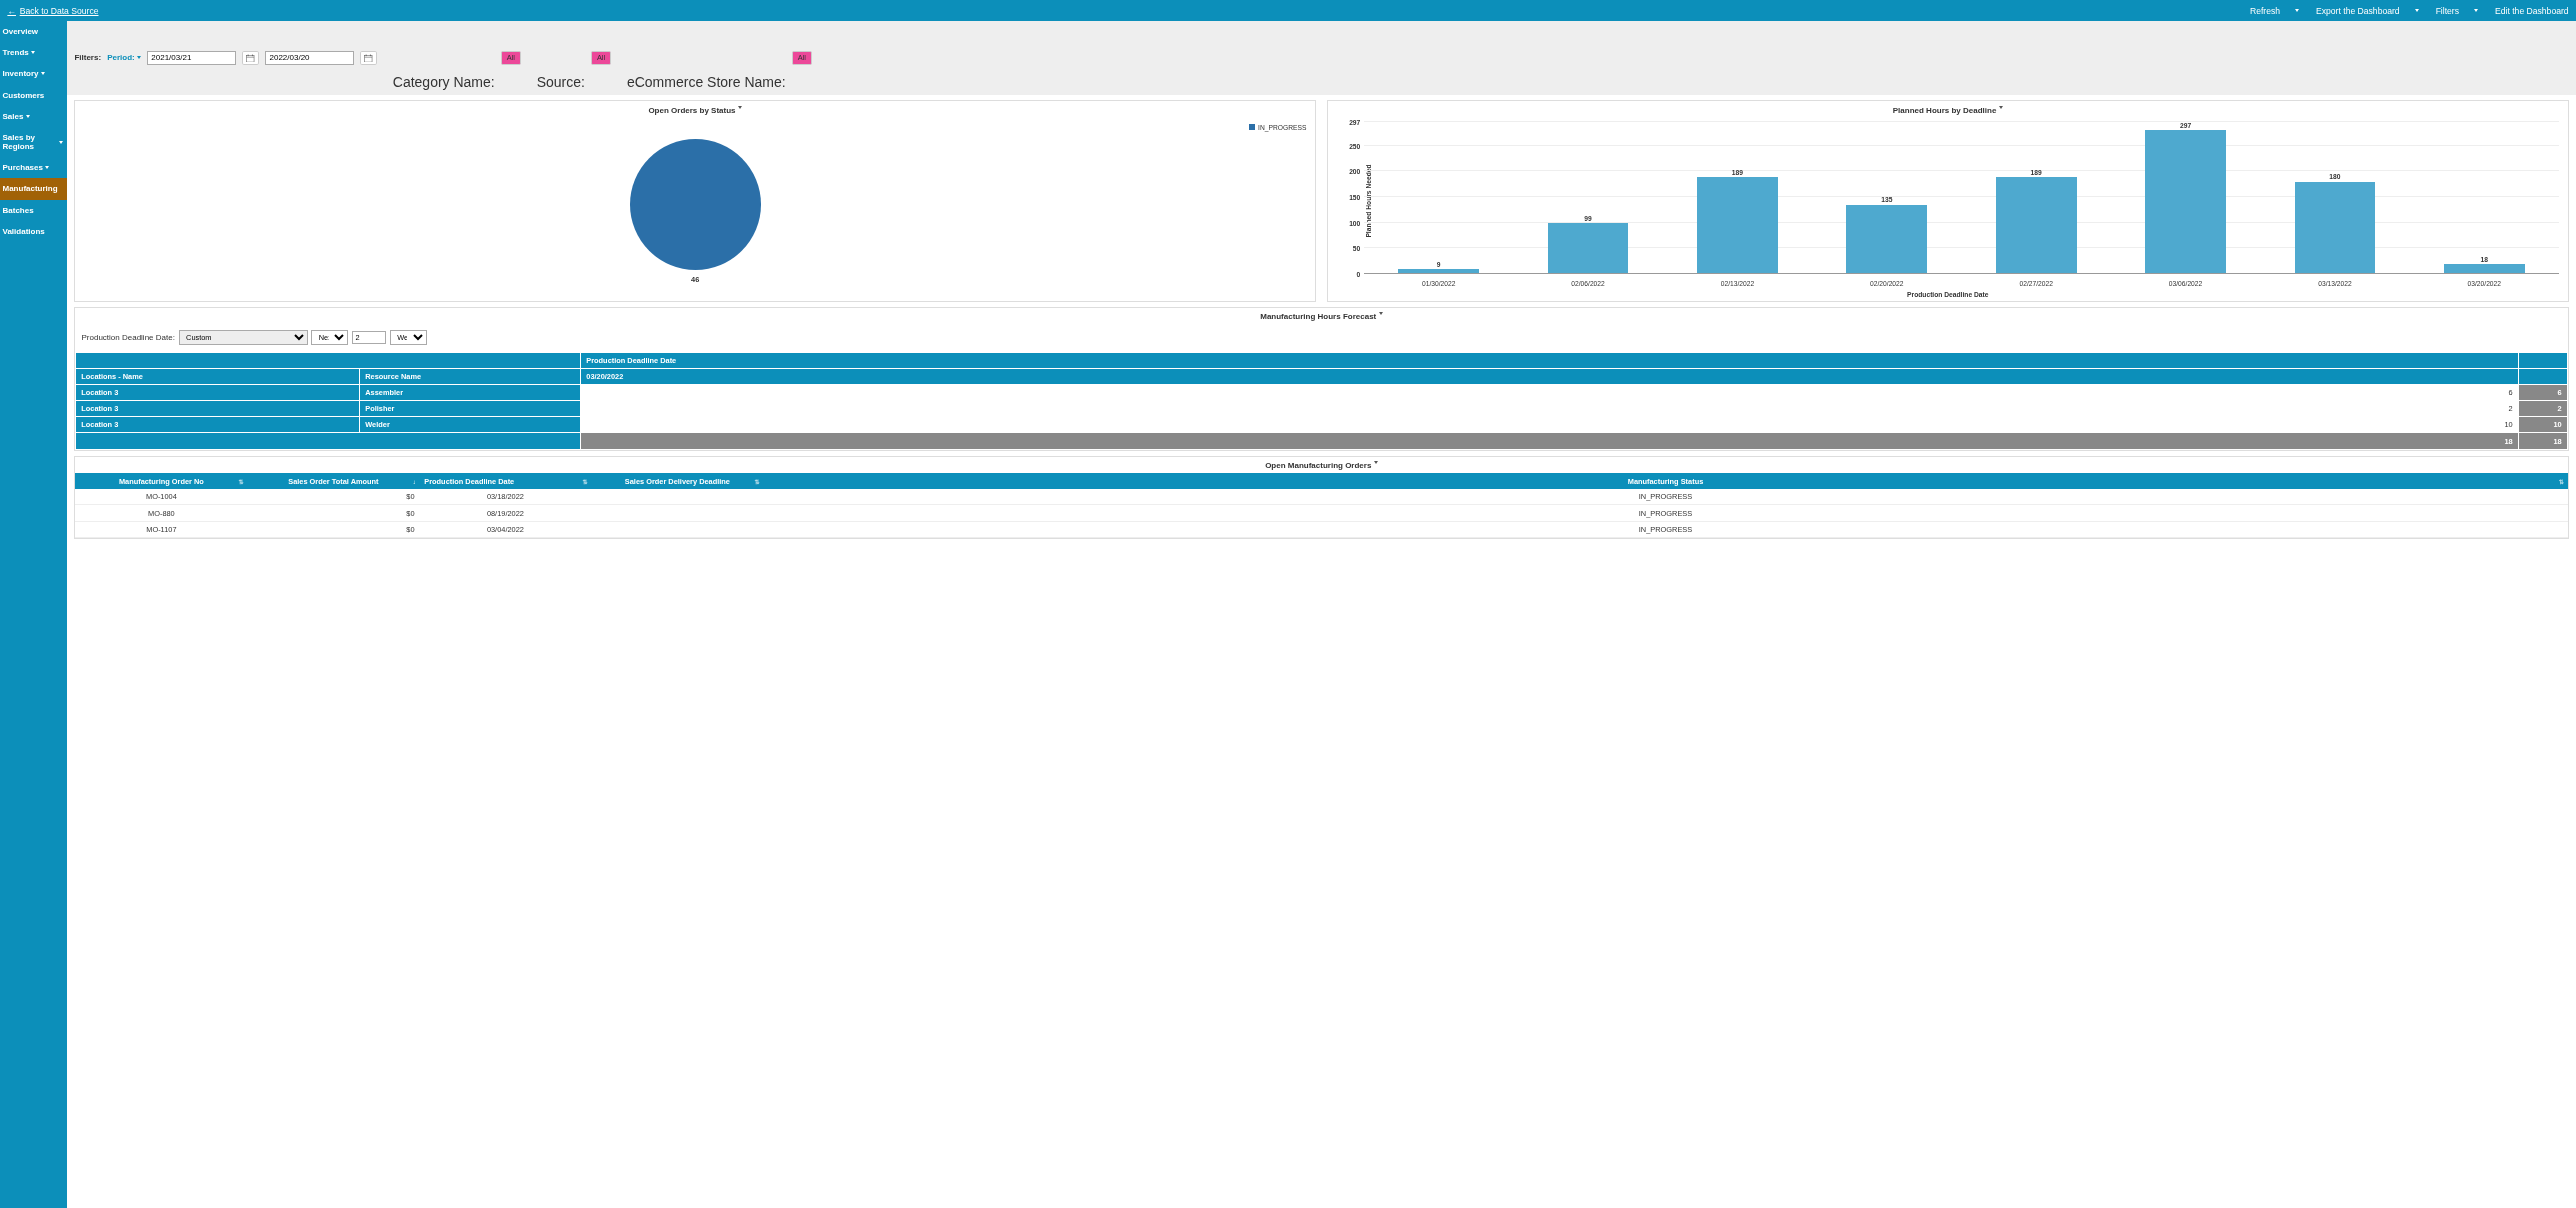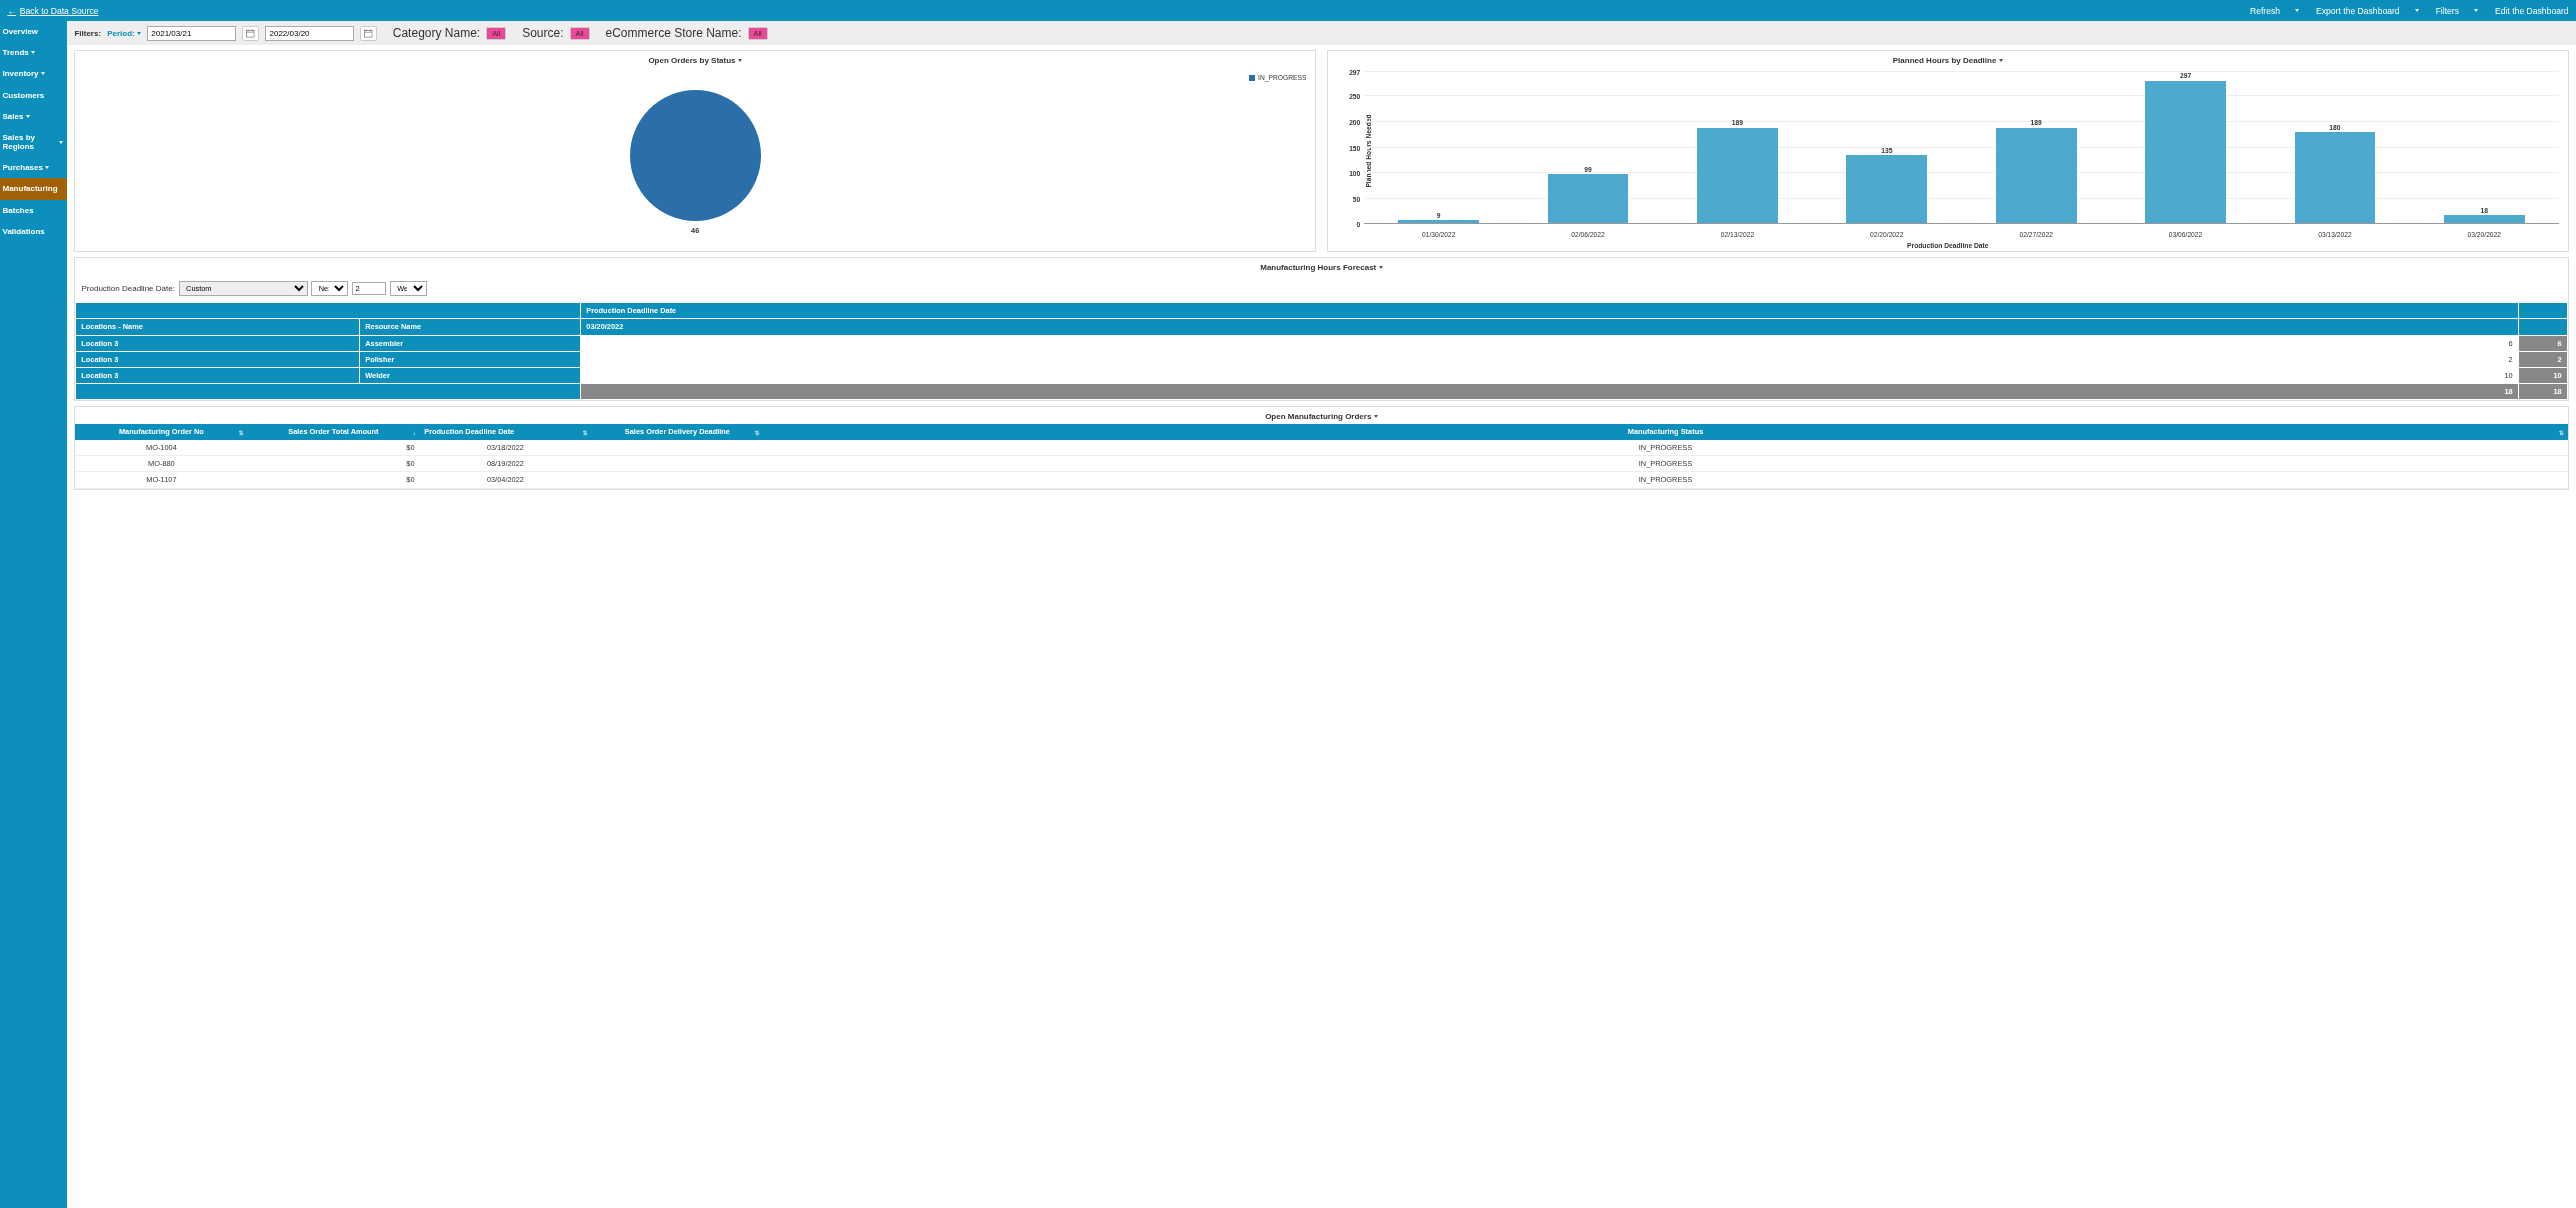--- a/index.html
+++ b/index.html
@@ -12,26 +12,26 @@
 .layout { display: flex; }
 .sidebar { width: 67px; background: #0c8fba; min-height: calc(100vh - 21px); }
 .sidebar .item { color: #fff; font-weight: bold; font-size: 8px; padding: 6.1px 3.7px 6.1px 2.5px; cursor: pointer; display: flex; align-items: center; gap: 2.5px; }
 .sidebar .item.active { background: #a16207; gap: 19px; }
 .main { flex: 1; display: flex; flex-direction: column; }
 .filterbar { background: #eee; padding: 4.9px 7.4px; display: flex; align-items: center; gap: 6.1px; font-size: 8px; }
 .filterbar .lbl { font-weight: bold; }
 .filterbar .period { color: #0c8fba; font-weight: bold; display: flex; align-items: center; gap: 1.8px; }
 .filterbar input[type=text] { border: 0.6px solid #aaa; padding: 1.8px 3.7px; width: 89px; background: #fff; font-size: 8px; }
 .cal-btn { border: 0.6px solid #ccc; background: #fff; width: 17px; height: 14.7px; display: flex; align-items: center; justify-content: center; border-radius: 1.8px; cursor: pointer; }
-.filterbar .flabel { font-size: 12px; margin-left: 9.8px; }
+.filterbar .flabel { font-size: 14px; margin-left: 9.8px; margin-top: 48px; }
 .pill { border: 0.6px solid #ccc; background: #ec4899; padding: 1.2px 4.9px; border-radius: 1.8px; font-size: 7.4px; cursor: pointer; }
 .content { padding: 4.9px 7.4px; display: flex; flex-direction: column; gap: 4.9px; }
 .row { display: flex; gap: 11px; }
 .panel { border: 0.6px solid #ddd; background: #fff; }
-.panel .title { text-align: center; font-weight: bold; font-size: 8px; padding: 4.9px 0 2.5px; display: flex; justify-content: center; align-items: center; gap: 2.5px; }
+.panel .title { text-align: center; font-weight: bold; font-size: 8px; padding: 4.9px 0 2.5px; display: flex; justify-content: center; gap: 2.5px; }
 .pie-panel { flex: 1; height: 202px; position: relative; }
 .legend { position: absolute; top: 23px; right: 8.6px; font-size: 6.7px; display: flex; align-items: center; gap: 3.1px; }
 .legend .sw { width: 6.1px; height: 6.1px; background: #2b6fa8; }
 .pie-wrap { display: flex; flex-direction: column; align-items: center; margin-top: 22px; }
 .pie { width: 131px; height: 131px; border-radius: 50%; background: #2b6fa8; }
 .pie-label { font-weight: bold; font-size: 7.4px; margin-top: 4.9px; }
 .bar-panel { flex: 1; height: 202px; position: relative; }
 .chart-area { position: absolute; left: 36px; right: 8.6px; top: 21px; bottom: 27px; }
 .ylabel { position: absolute; left: 3.7px; top: 50%; transform: translateY(-50%) rotate(-90deg); transform-origin: center; font-size: 6.7px; font-weight: bold; white-space: nowrap; }
 .ytick { position: absolute; right: 100%; margin-right: 3.7px; font-size: 6.7px; transform: translateY(50%); font-weight: bold; }

